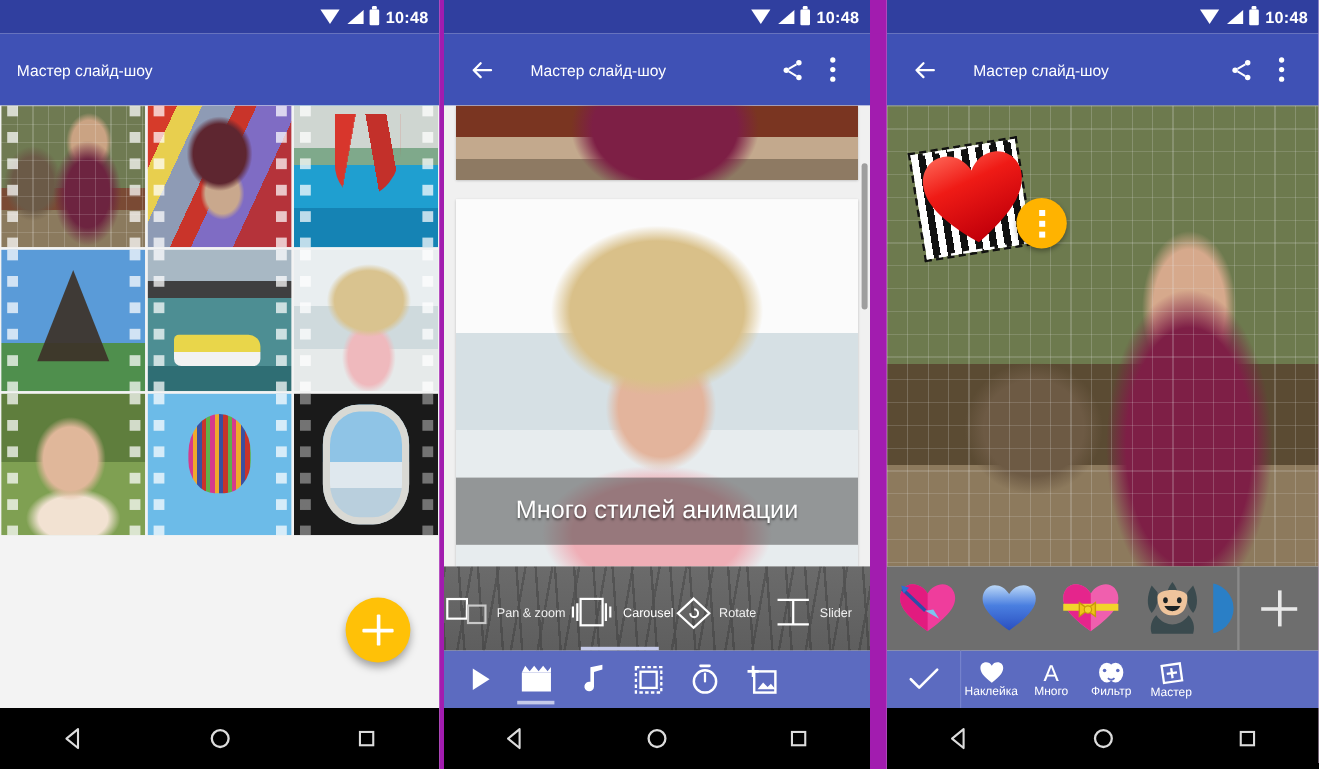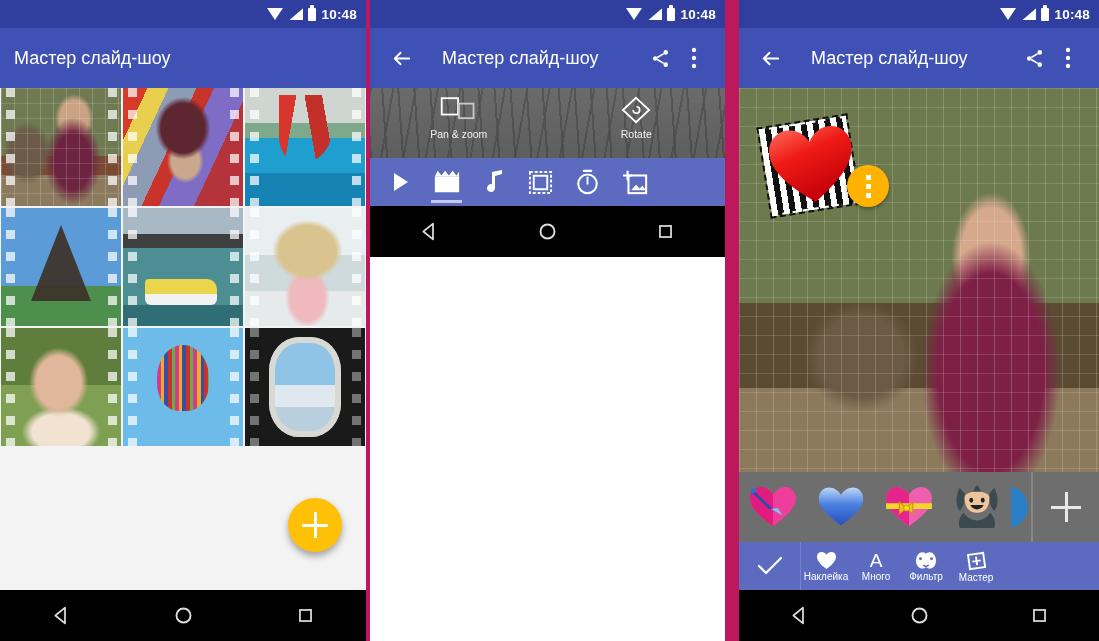--- a/index.html
+++ b/index.html
@@ -1,20 +1,20 @@
 <!DOCTYPE html>
 <html><head>
 <meta charset="utf-8">
 <style>
   * { box-sizing: border-box; margin:0; padding:0; }
   html,body{
     width:1099px; height:641px; background:#ffffff; overflow:hidden;
     font-family:"Liberation Sans", sans-serif;
   }
-  .stage{ position:relative; width:1099px; height:641px; display:flex; gap:2px; background:#be185d; }
+  .stage{ position:relative; width:1099px; height:641px; display:flex; gap:2px; background:#a21caf; }
 
   .panel{ position:relative; height:641px; background:#fff; overflow:hidden; display:flex; flex-direction:column; }
   .p1{ width:366px; }
   .p2{ width:355px; margin-left:2px; }
   .p3{ width:360px; margin-left:12px; }
 
   
   .statusbar{
     height:28px; background:#303f9f; flex:0 0 28px;
     display:flex; align-items:center; justify-content:flex-end;
@@ -31,21 +31,21 @@
     clip-path:polygon(100% 0,100% 100%,0 100%); }
   .battery{ width:8px; height:13px; background:#fff; border-radius:1px; position:relative; }
   .battery::before{ content:""; position:absolute; top:-2.5px; left:2px; width:4px; height:2.5px; background:#fff; border-radius:1px 1px 0 0;}
   .clock{ font-size:13.5px; font-weight:bold; letter-spacing:.2px; }
 
   
   .appbar{
     height:60px; flex:0 0 60px; background:#3f51b5; color:#fff;
     display:flex; align-items:center; padding:0 14px; gap:0;
   }
-  .appbar .title{ font-size:18px; font-weight:400; white-space:nowrap; }
+  .appbar .title{ font-size:13px; font-weight:400; white-space:nowrap; }
   .appbar.with-nav .title{ margin-left:24px; }
   .icon-btn{ width:34px; height:34px; display:flex; align-items:center; justify-content:center; flex:0 0 auto; }
   .spacer{ flex:1 1 auto; }
   svg{ display:block; }
 
   
   .p1body{ flex:1 1 auto; background:#f3f3f3; position:relative; }
   .grid{
     display:grid; grid-template-columns:repeat(3,1fr);
     gap:2px; padding:0 1px;
@@ -192,21 +192,21 @@
     background:linear-gradient(to bottom,#6b6b6b,#5e5e5e);
     display:flex; align-items:flex-start;
   }
   .transtrip::before{
     content:""; position:absolute; inset:0; opacity:.35;
     background:
       repeating-linear-gradient(86deg, rgba(40,40,40,.9) 0 2px, rgba(0,0,0,0) 2px 16px),
       repeating-linear-gradient(100deg, rgba(30,30,30,.7) 0 2px, rgba(0,0,0,0) 2px 22px);
   }
   .tr{
-    position:relative; flex:1 1 0; height:70px; display:flex; flex-direction:column;
+    position:relative; flex:1 1 0; height:70px; display:flex; flex-direction:row;
     align-items:center; justify-content:flex-start; padding-top:8px; gap:4px; z-index:2;
   }
   .tr .lbl{ font-size:10.5px; color:#f0f0f0; white-space:nowrap; }
   .tr.sel .lbl{ color:#fff; }
   .tr .underline{ position:absolute; bottom:0; left:14%; right:14%; height:3px; background:#c5cae9; opacity:0; }
   .tr.sel .underline{ opacity:1; }
 
   
   .toolbar{
     flex:0 0 48px; background:#5c6bc0; display:flex; align-items:center; padding-left:6px;
@@ -370,36 +370,59 @@
       </div>
       <div class="icon-btn">
         <svg width="6" height="22" viewBox="0 0 6 22" fill="#fff">
             <circle cx="3" cy="3" r="2.2"></circle>
             <circle cx="3" cy="11" r="2.2"></circle>
             <circle cx="3" cy="19" r="2.2"></circle>
           </svg>
       </div>
     </div>
 
+    <div class="p2body">
+      <div class="card card-top"></div>
+      <div class="card card-main">
+        <div class="caption">Много стилей анимации</div>
+      </div>
+      <div class="scrollbar"></div>
+    </div>
 
     <div class="transtrip">
       <div class="tr">
         <svg width="40" height="28" viewBox="0 0 44 30">
           <rect x="3" y="2" width="18" height="18" fill="none" stroke="#fff" stroke-width="2"></rect>
           <rect x="22" y="8" width="16" height="16" fill="none" stroke="#c9c9c9" stroke-width="2"></rect>
         </svg>
         <span class="lbl">Pan &amp; zoom</span>
         <span class="underline"></span>
       </div>
+      <div class="tr sel">
+        <svg width="44" height="28" viewBox="0 0 48 30">
+          <rect x="14" y="2" width="20" height="24" fill="none" stroke="#fff" stroke-width="2"></rect>
+          <path d="M11 6 v16 M7 9 v10" stroke="#fff" stroke-width="2" fill="none"></path>
+          <path d="M37 6 v16 M41 9 v10" stroke="#fff" stroke-width="2" fill="none"></path>
+        </svg>
+        <span class="lbl">Carousel</span>
+        <span class="underline"></span>
+      </div>
       <div class="tr">
         <svg width="34" height="28" viewBox="0 0 34 30">
           <path d="M17 2 L31 15 L17 28 L3 15 Z" fill="none" stroke="#fff" stroke-width="2"></path>
           <path d="M14 15 a3.5 3.5 0 1 0 3.5-3.5" fill="none" stroke="#fff" stroke-width="1.8"></path>
         </svg>
         <span class="lbl">Rotate</span>
+        <span class="underline"></span>
+      </div>
+      <div class="tr">
+        <svg width="36" height="28" viewBox="0 0 36 30">
+          <path d="M4 3 H32 M4 25 H32 M18 3 V25" stroke="#fff" stroke-width="2" fill="none"></path>
+        </svg>
+        <span class="lbl">Slider</span>
         <span class="underline"></span>
       </div>
     </div>
 
     <div class="toolbar">
       <div class="tb">
         <svg width="24" height="24" viewBox="0 0 24 24">
             <path d="M6 3 L20 12 L6 21 Z" fill="#fff"></path>
           </svg>
       </div>

